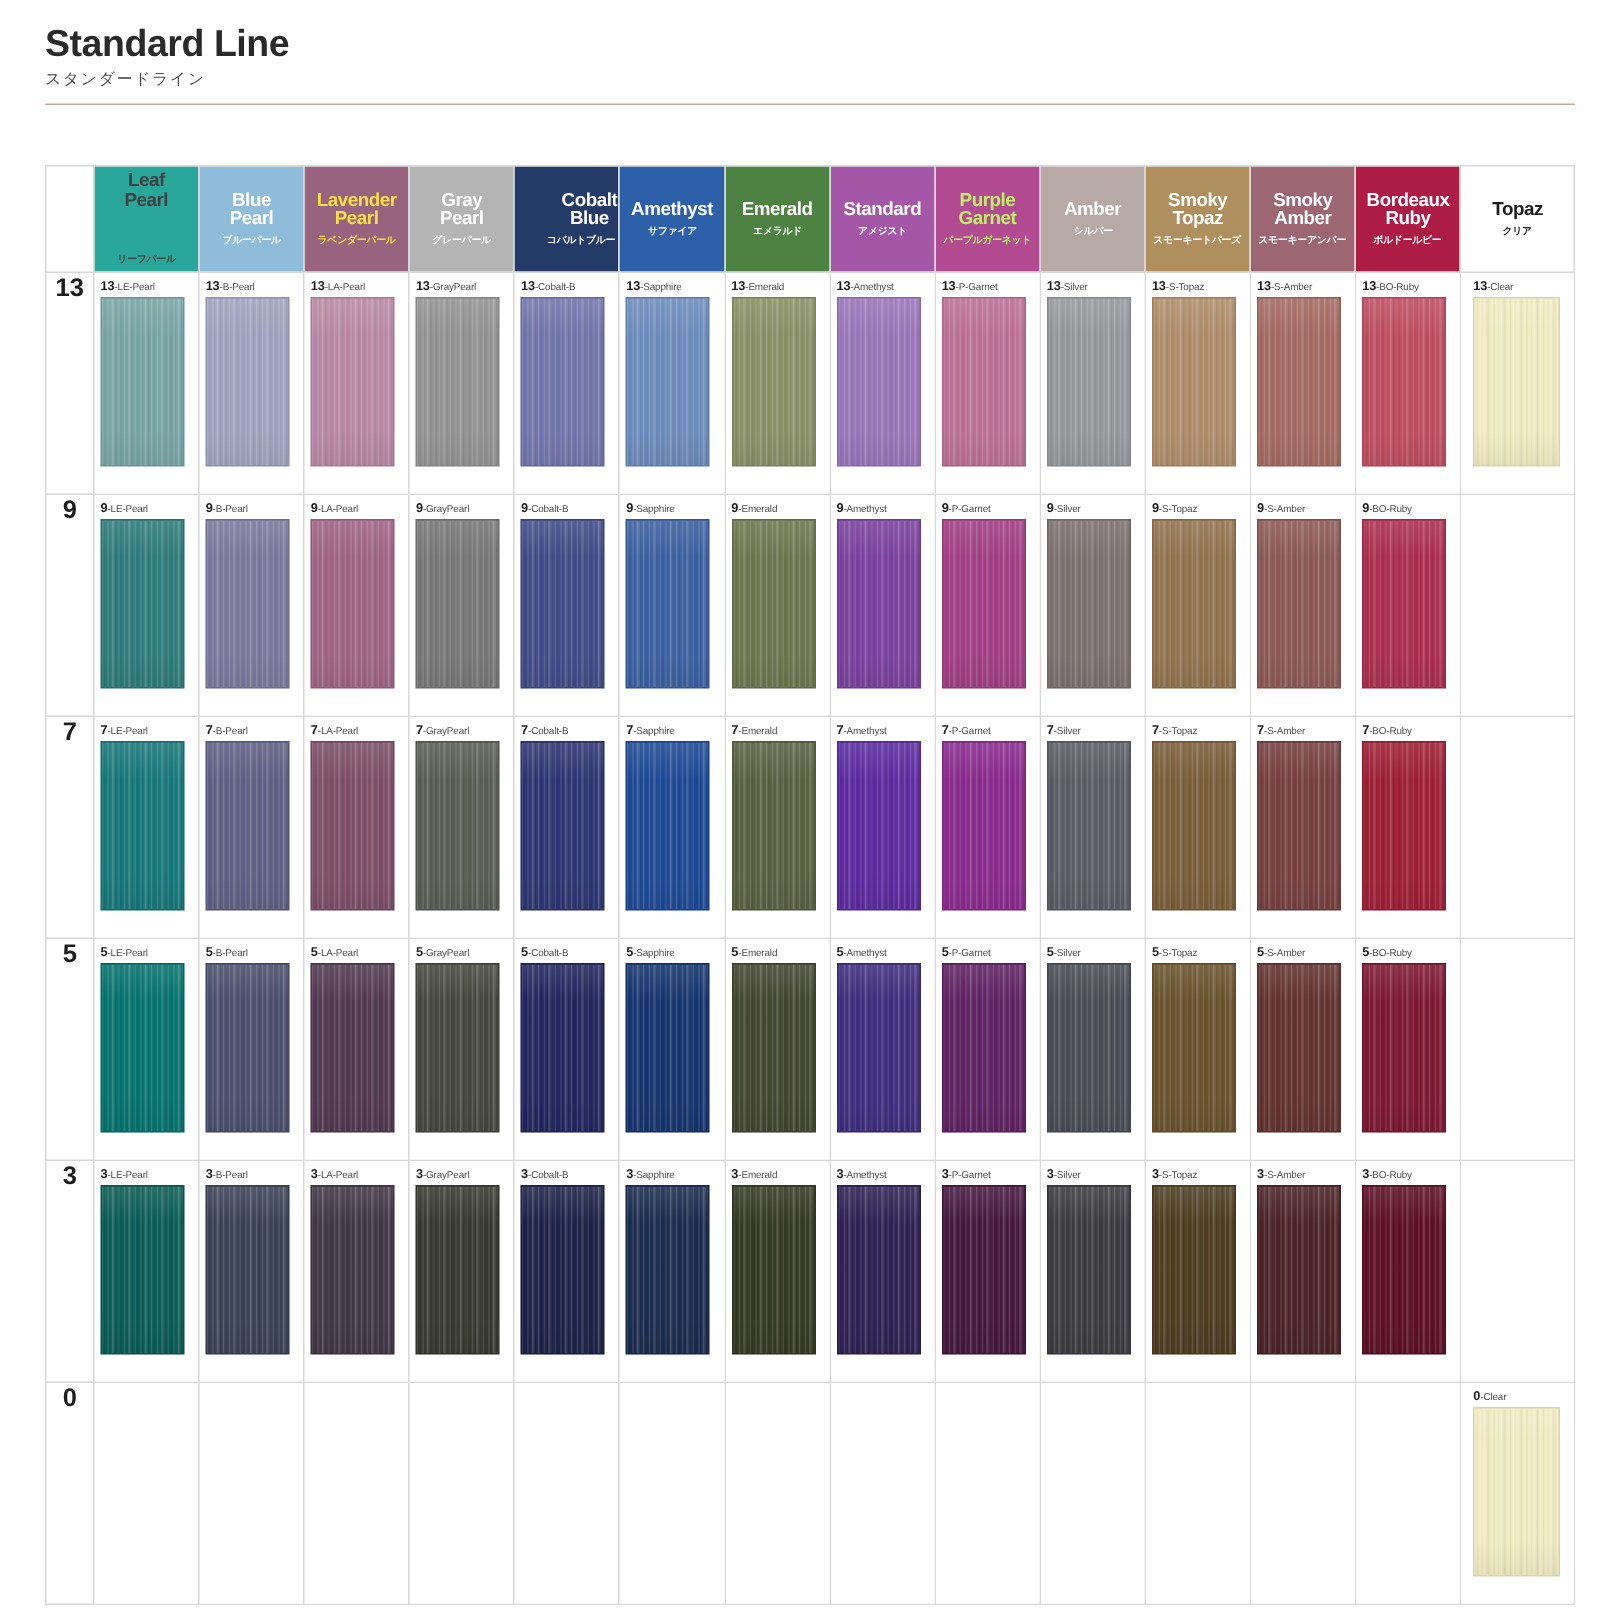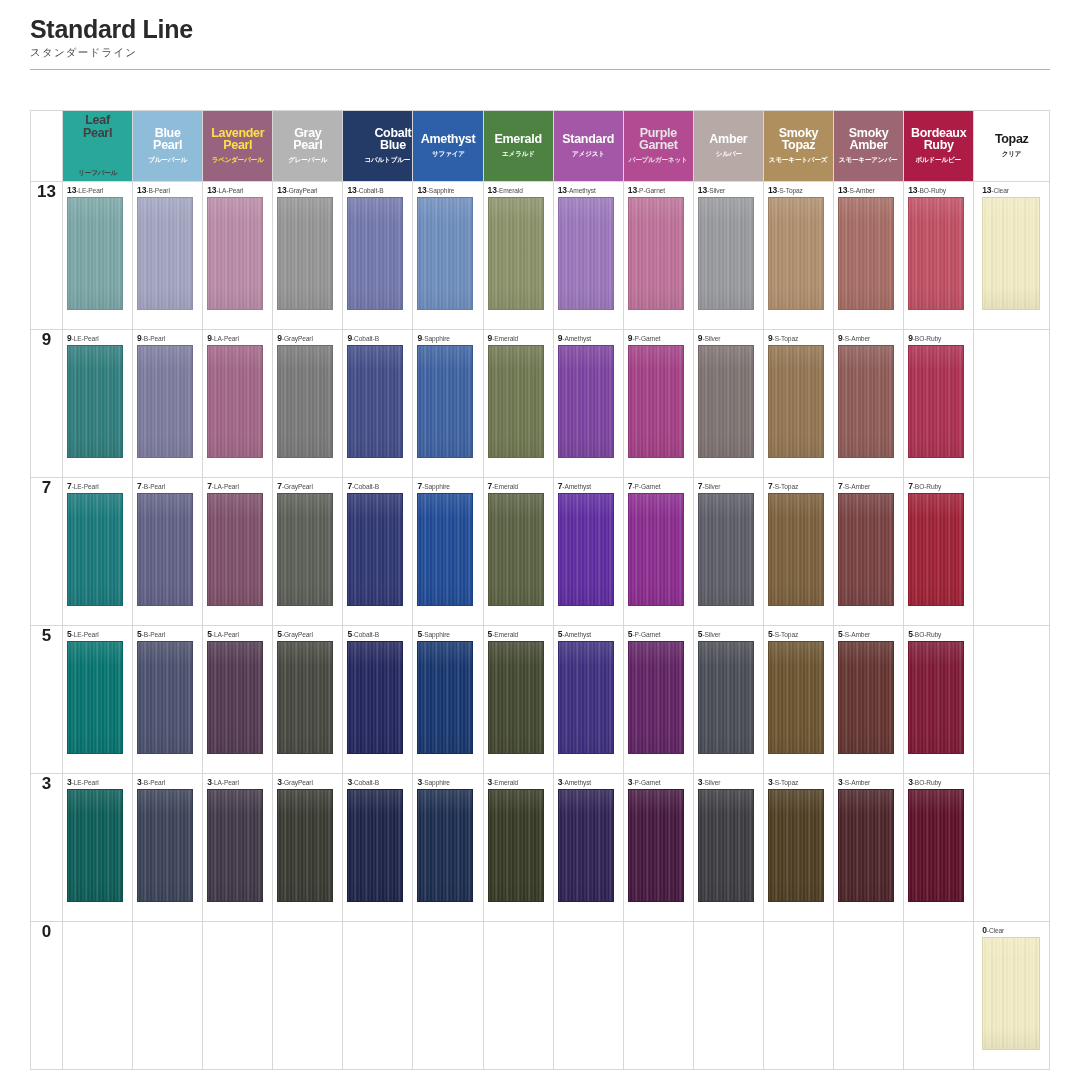--- a/index.html
+++ b/index.html
@@ -253,21 +253,21 @@
                 <div class="ch-jp">エメラルド</div>
               </div>
             </th>
             <th class="colhead">
               <div class="colhead-inner" style="background: rgb(165, 87, 167); color: rgb(255, 255, 255);">
                 <div class="ch-en">Standard</div>
                 <div class="ch-jp">アメジスト</div>
               </div>
             </th>
             <th class="colhead">
-              <div class="colhead-inner" style="background: rgb(178, 75, 146); color: #e5e5e5;">
+              <div class="colhead-inner" style="background: rgb(178, 75, 146); color: #bef264;">
                 <div class="ch-en">Purple<br>Garnet</div>
                 <div class="ch-jp">パープルガーネット</div>
               </div>
             </th>
             <th class="colhead">
               <div class="colhead-inner" style="background: rgb(183, 170, 166); color: rgb(255, 255, 255);">
                 <div class="ch-en">Amber</div>
                 <div class="ch-jp">シルバー</div>
               </div>
             </th>

